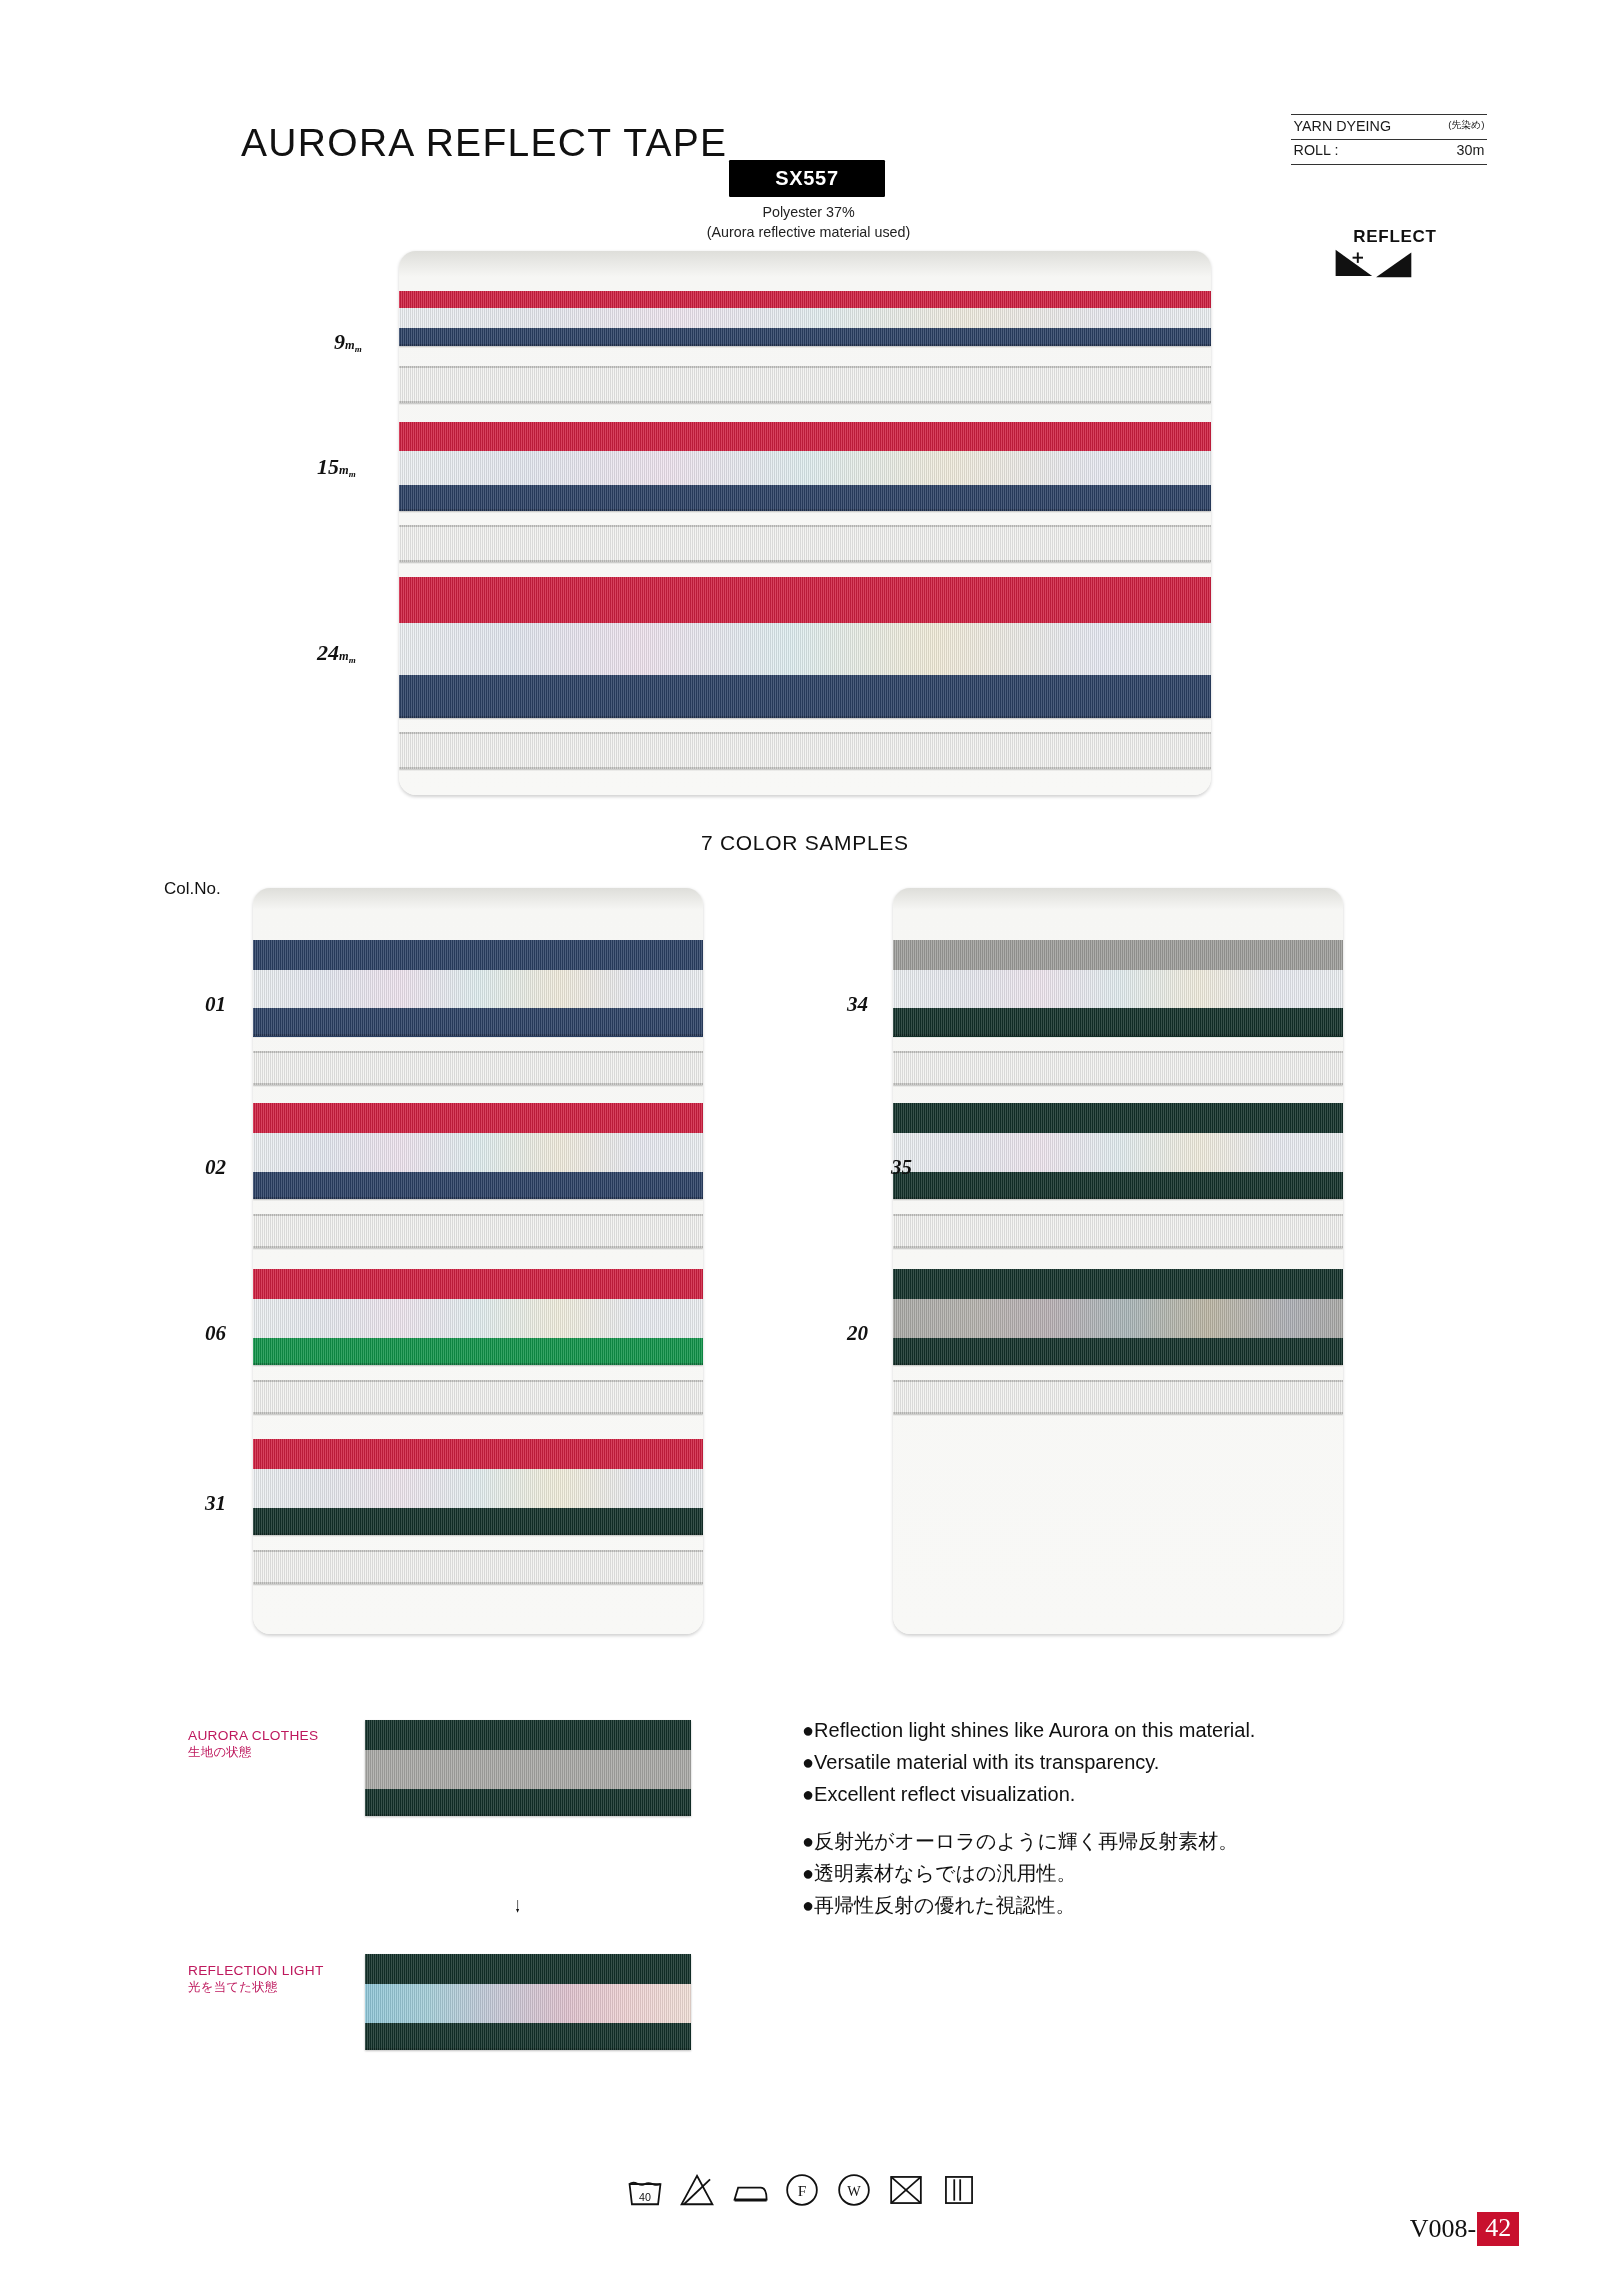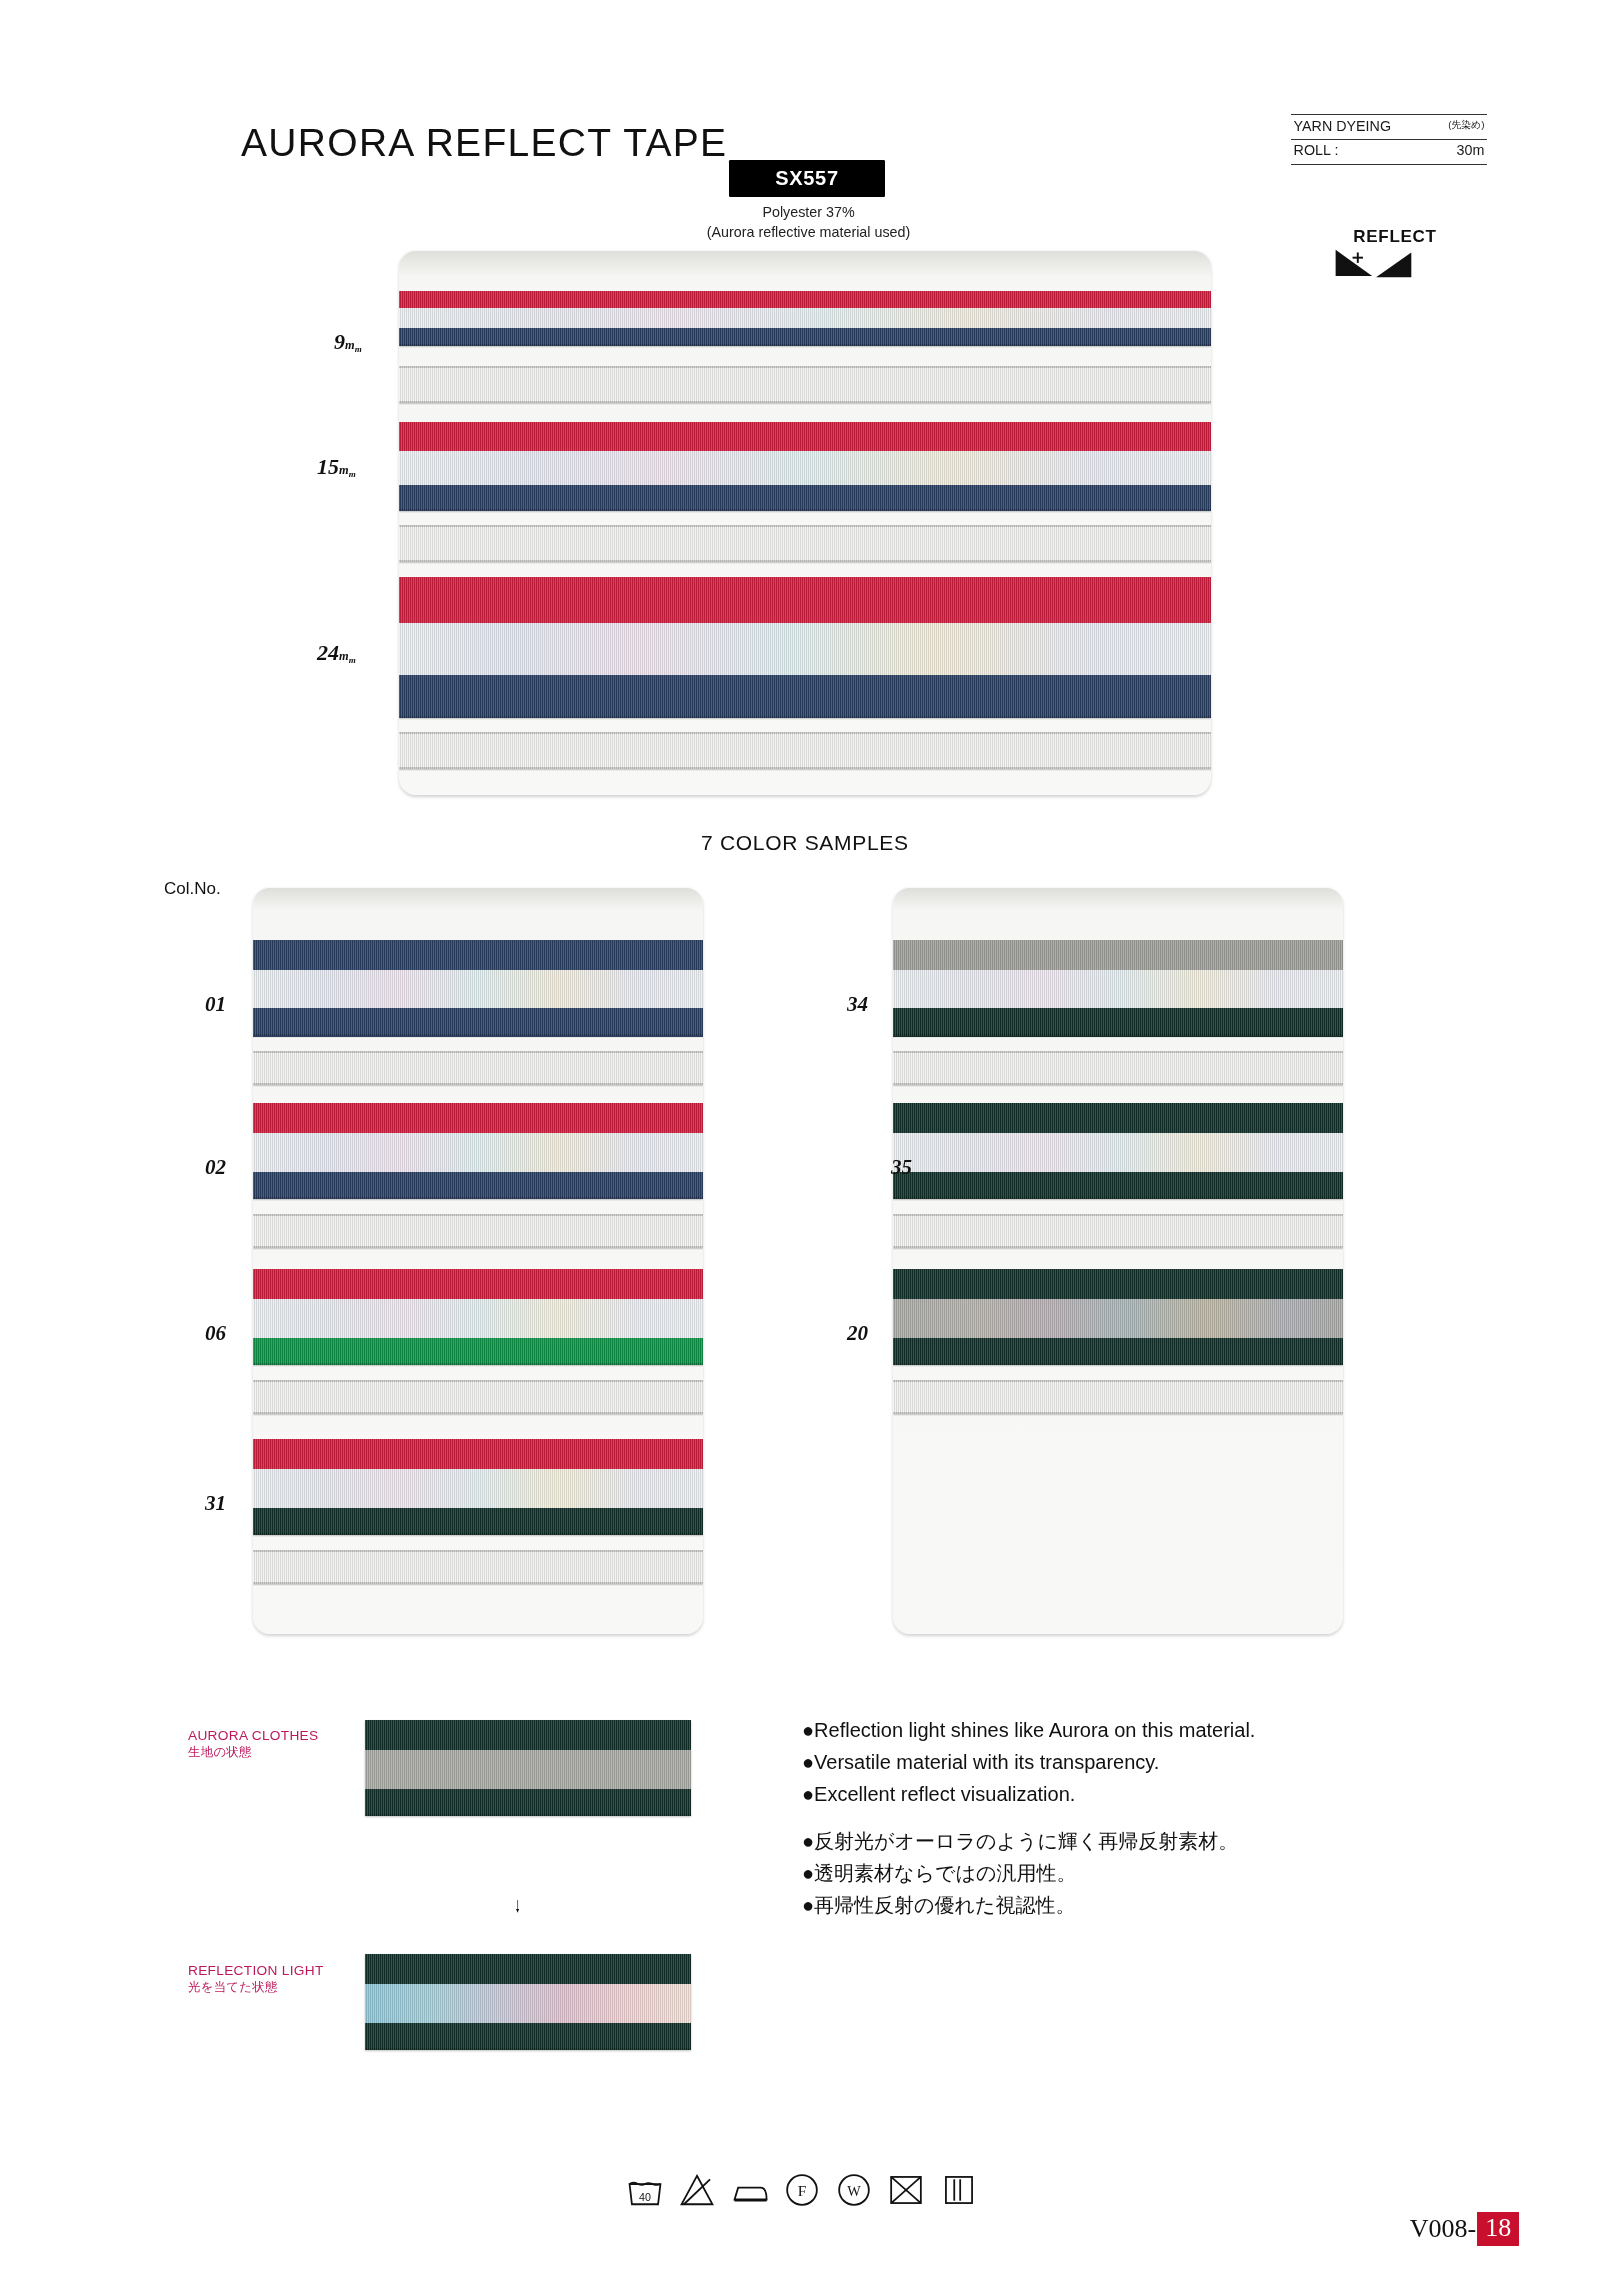--- a/index.html
+++ b/index.html
@@ -504,15 +504,15 @@
   </svg>
   <svg class="care-ico" viewBox="0 0 64 64">
     <rect x="10" y="10" width="44" height="44" fill="none" stroke="#111" stroke-width="3"></rect>
     <line x1="24" y1="14" x2="24" y2="50" stroke="#111" stroke-width="3"></line>
     <line x1="34" y1="14" x2="34" y2="50" stroke="#111" stroke-width="3"></line>
   </svg>
 </div>
 
 <div id="footer">
   <span>V008-</span>
-  <span class="pagenum">18</span>
+  <span class="pagenum">42</span>
 </div>
 
 
 </body></html>

